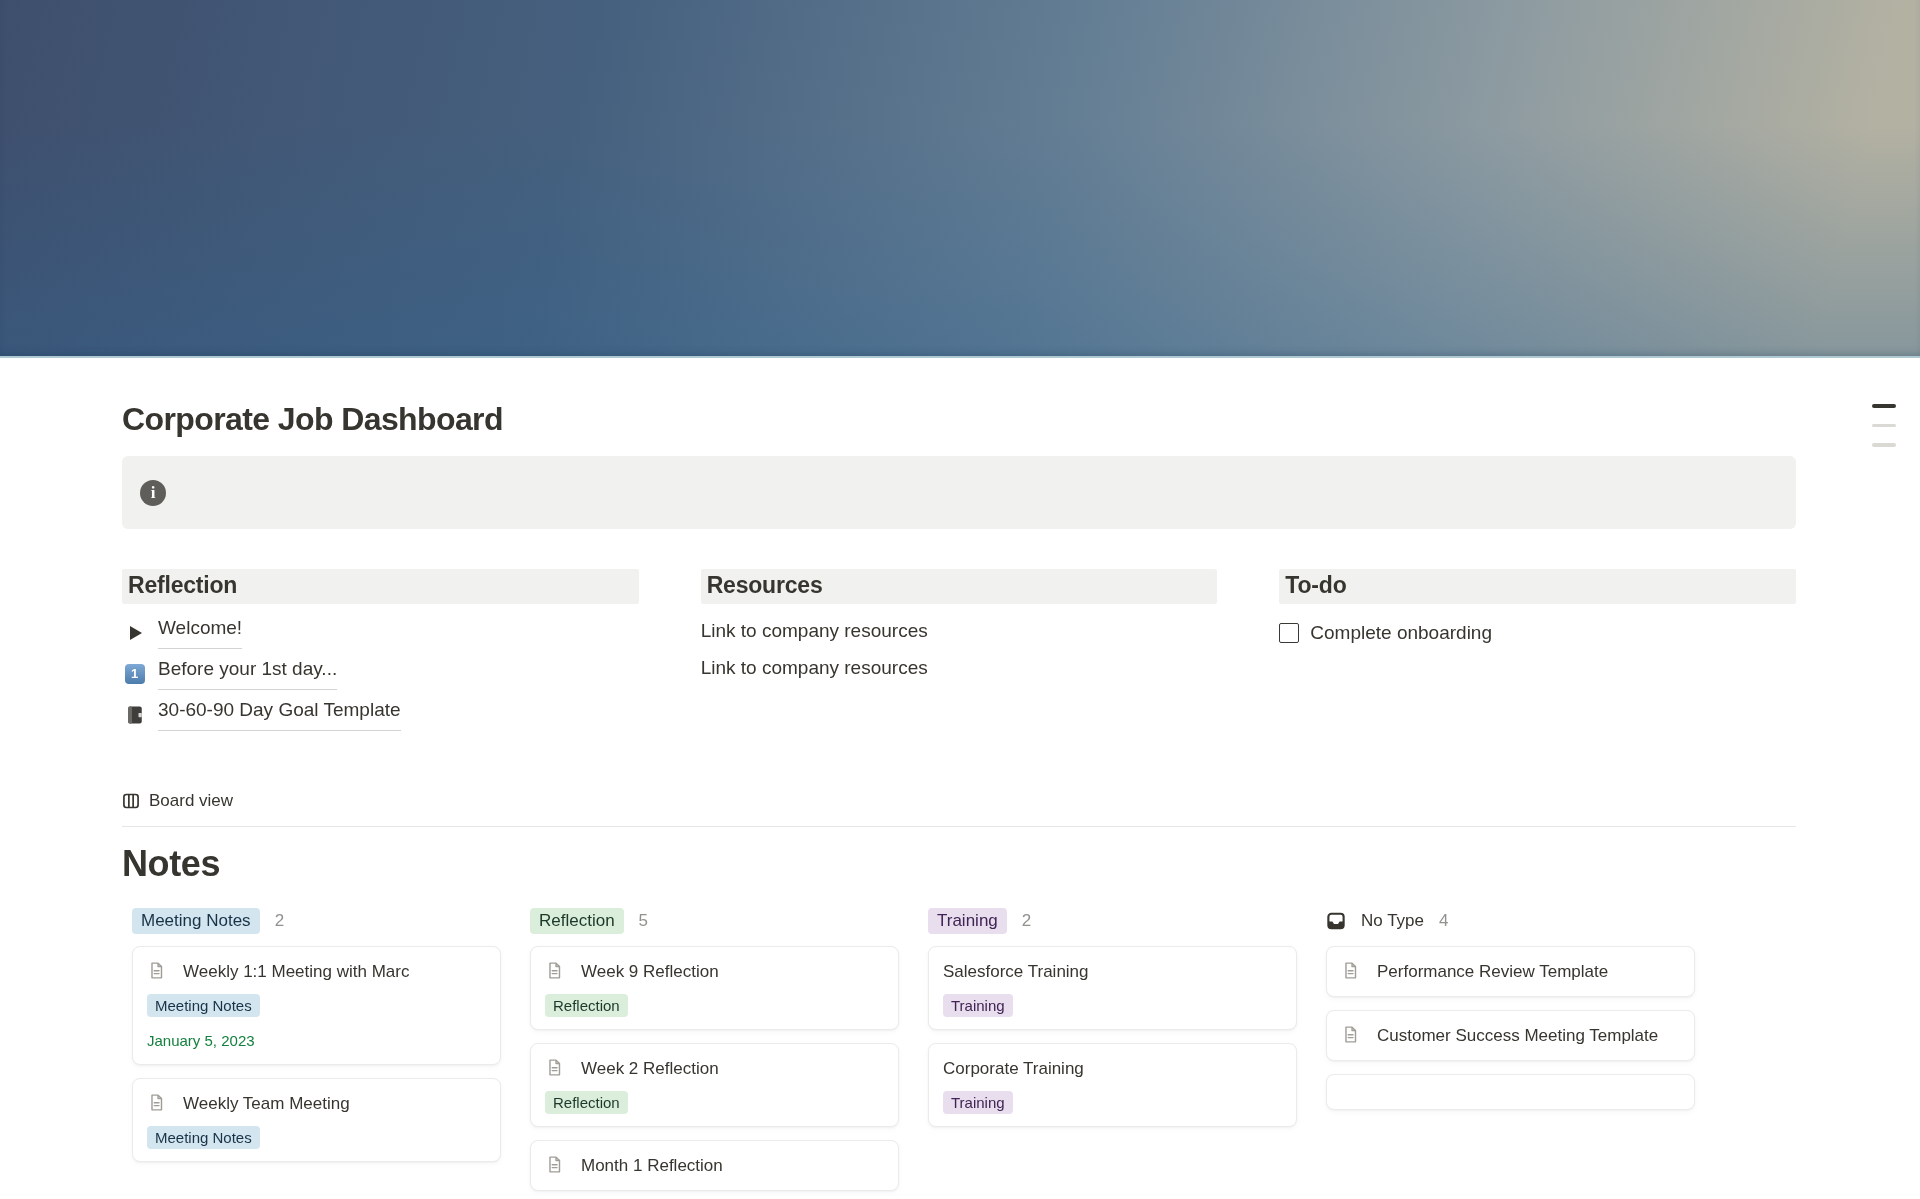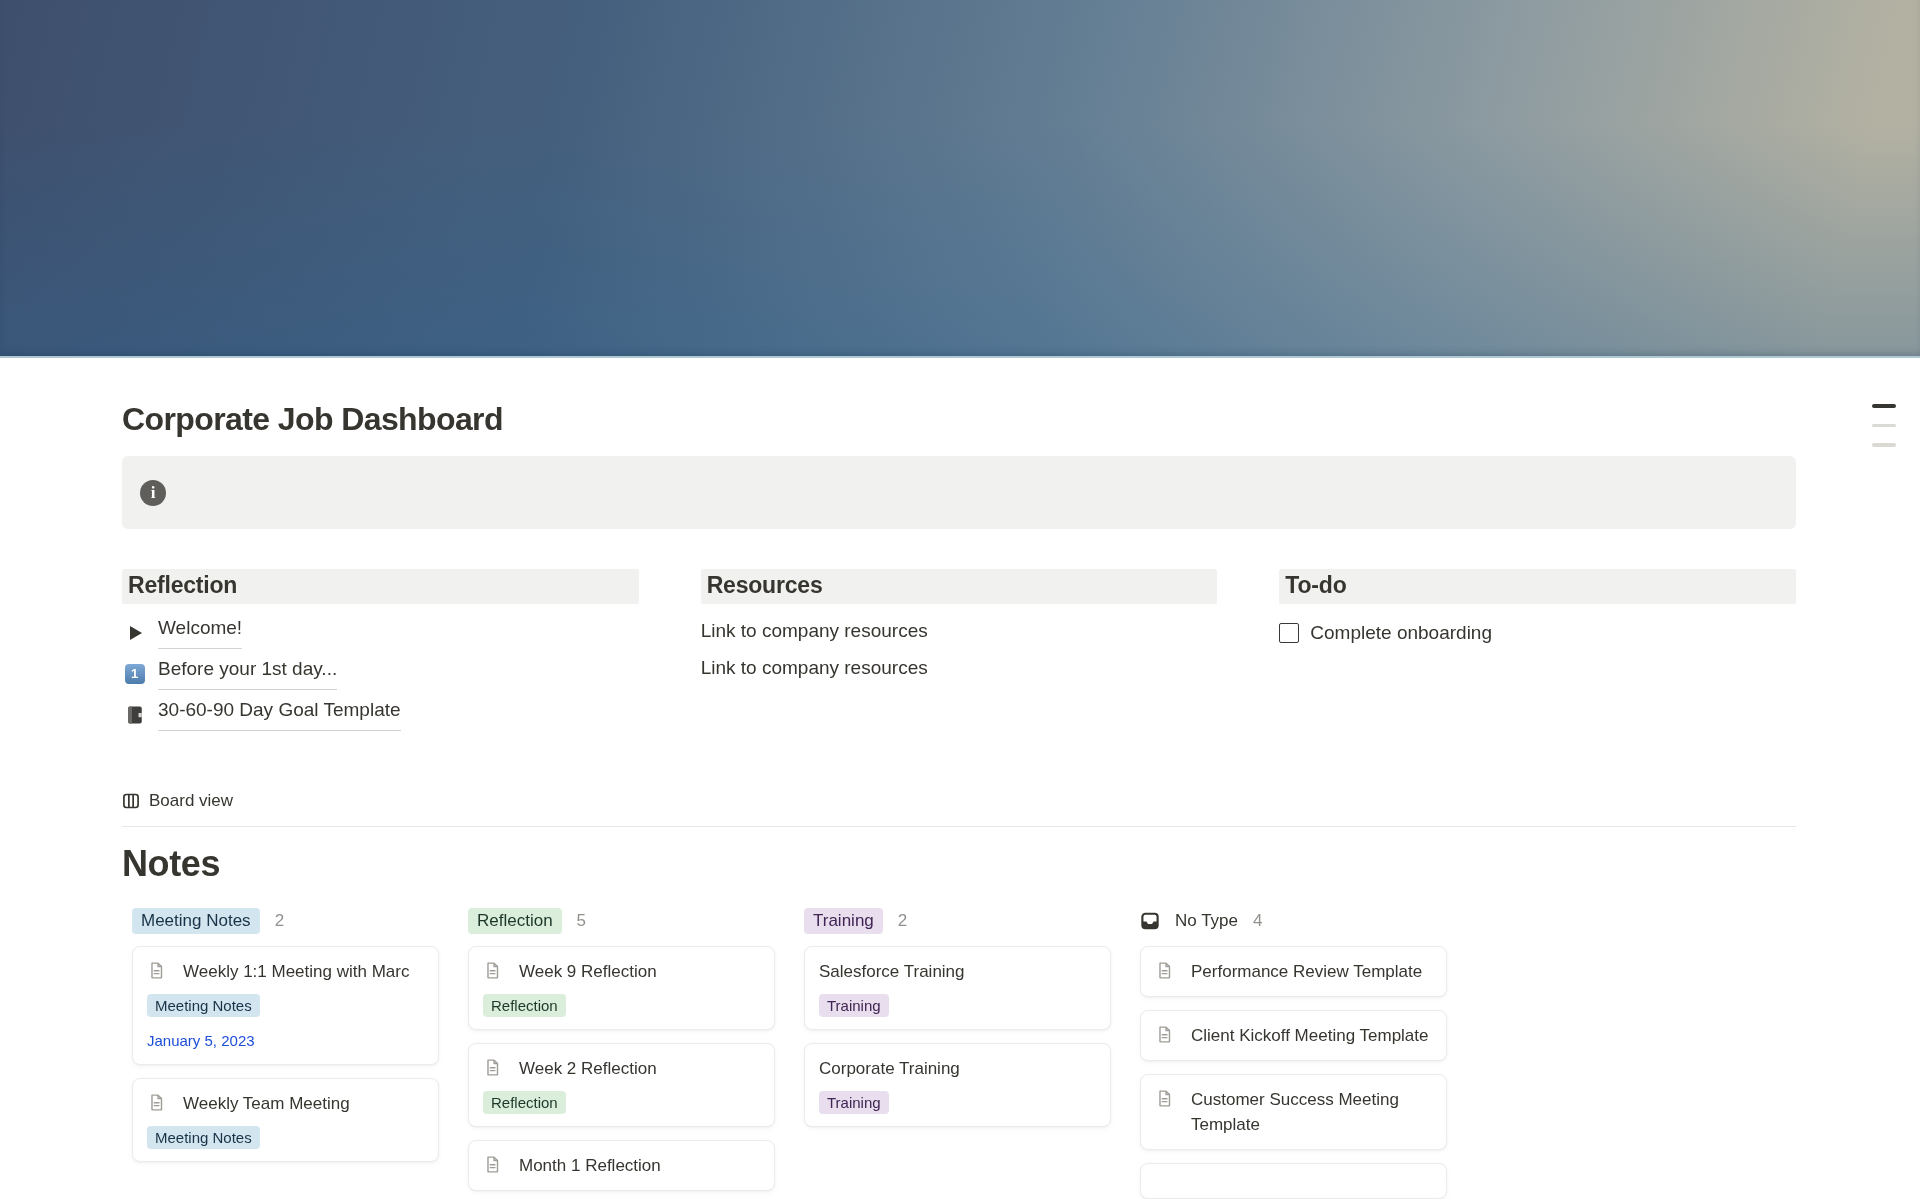--- a/index.html
+++ b/index.html
@@ -57,37 +57,37 @@
   .checkbox { width:20px; height:20px; border:1.7px solid #3a3935; border-radius:2px;
     background:#fff; flex:none; cursor:pointer; }
 
   
   .view-tab { margin-top:56px; display:inline-flex; align-items:center; gap:9px;
     font-size:17px; font-weight:500; cursor:pointer; }
   .divider { border:none; border-top:1px solid var(--divider,#e7e6e3); margin:12px 0 0; }
   h2.collection-title { margin:14px 0 0; font-size:36px; line-height:1.25;
     font-weight:700; letter-spacing:-0.4px; }
   .board { margin-top:22px; padding-left:10px; display:flex; gap:29px; align-items:flex-start; }
-  .group { width:307px; flex:none; }
+  .group { width:369px; flex:none; }
   .group-header { display:flex; align-items:center; gap:15px; height:26px; font-size:17px; }
   .group-header .glabel { font-weight:500; }
   .pill { border-radius:4px; padding:2px 9px; line-height:22px; display:inline-block;
     white-space:nowrap; }
   .count { color:var(--count,#91918e); font-size:17px; }
   .cards { margin-top:12px; display:flex; flex-direction:column; gap:13px; }
   .card { background:#fff; border:1px solid var(--card-border,#ebebe9); border-radius:8px;
     box-shadow:0 1px 2px rgba(15,15,15,.04), 0 2px 6px rgba(15,15,15,.03);
     padding:12px 14px; cursor:pointer; }
   .card.tall { padding-bottom:15px; }
   .card-title { display:flex; gap:17px; font-size:17px; font-weight:500; line-height:25px;
     color:var(--text); }
   .card-title .icn { margin-top:2px; flex:none; display:flex; }
   .tag-row { margin-top:10px; }
   .card .pill { font-size:15px; line-height:21px; padding:1px 8px; }
-  .card-date { margin-top:15px; font-size:15px; color:#1d4ed8; }
+  .card-date { margin-top:15px; font-size:15px; color:#15803d; }
   .card.sliver { height:36px; }
   .icn svg { display:block; }
 </style>
 </head>
 <body>
 
 <div class="cover" style="background: linear-gradient(rgba(47, 99, 144, 0) 35%, rgba(47, 99, 144, 0.333) 100%), linear-gradient(103deg, rgb(62, 79, 109) 0%, rgb(69, 96, 126) 30%, rgb(100, 126, 148) 55%, rgb(141, 155, 161) 76%, rgb(179, 177, 162) 95%);"></div>
 
 <div class="toc">
   <span class="toc-line active"></span>
@@ -290,32 +290,20 @@
           </div>
           <div class="card">
             <div class="card-title">
               <span class="icn">
                 <svg width="19" height="19" viewBox="0 0 16 16">
                   <path d="M4.2 1.8h5.1l2.9 2.9v9.5H4.2z" fill="#fff" stroke="#a09d97" stroke-width="1.2" stroke-linejoin="round"></path>
                   <path d="M9.3 1.8v2.9h2.9" fill="none" stroke="#a09d97" stroke-width="1.2" stroke-linejoin="round"></path>
                   <path d="M6.1 8.2h4M6.1 10.6h4" stroke="#a09d97" stroke-width="1.2" stroke-linecap="round"></path>
                 </svg>
               </span>
-              <span>Client Kickoff Meeting Template</span>
-            </div>
-          </div>
-          <div class="card">
-            <div class="card-title">
-              <span class="icn">
-                <svg width="19" height="19" viewBox="0 0 16 16">
-                  <path d="M4.2 1.8h5.1l2.9 2.9v9.5H4.2z" fill="#fff" stroke="#a09d97" stroke-width="1.2" stroke-linejoin="round"></path>
-                  <path d="M9.3 1.8v2.9h2.9" fill="none" stroke="#a09d97" stroke-width="1.2" stroke-linejoin="round"></path>
-                  <path d="M6.1 8.2h4M6.1 10.6h4" stroke="#a09d97" stroke-width="1.2" stroke-linecap="round"></path>
-                </svg>
-              </span>
               <span>Customer Success Meeting Template</span>
             </div>
           </div>
           <div class="card sliver"></div>
         </div>
       </div>
     </div>
 </main>
 
 </body></html>

